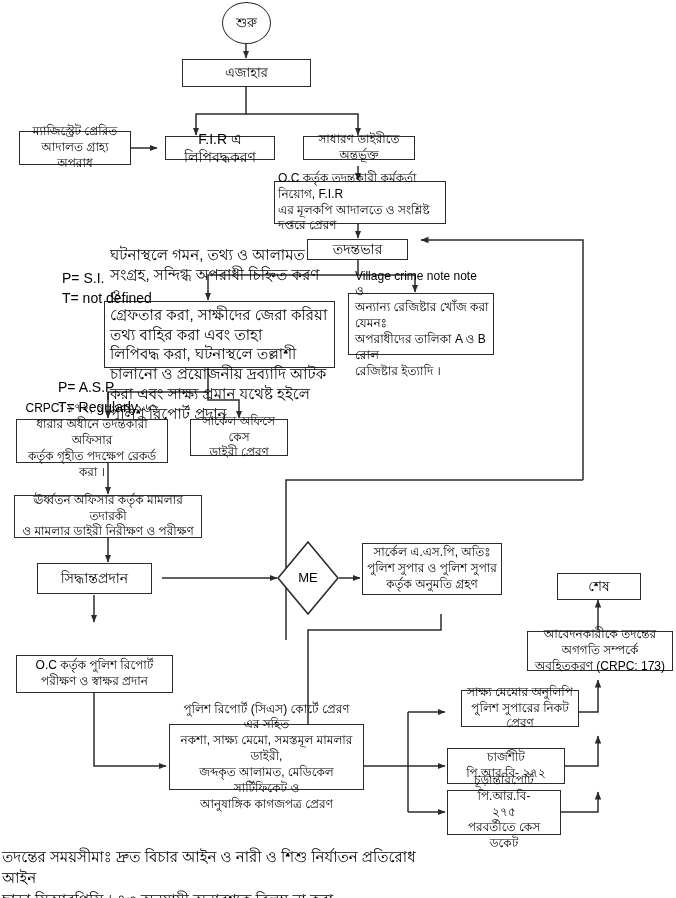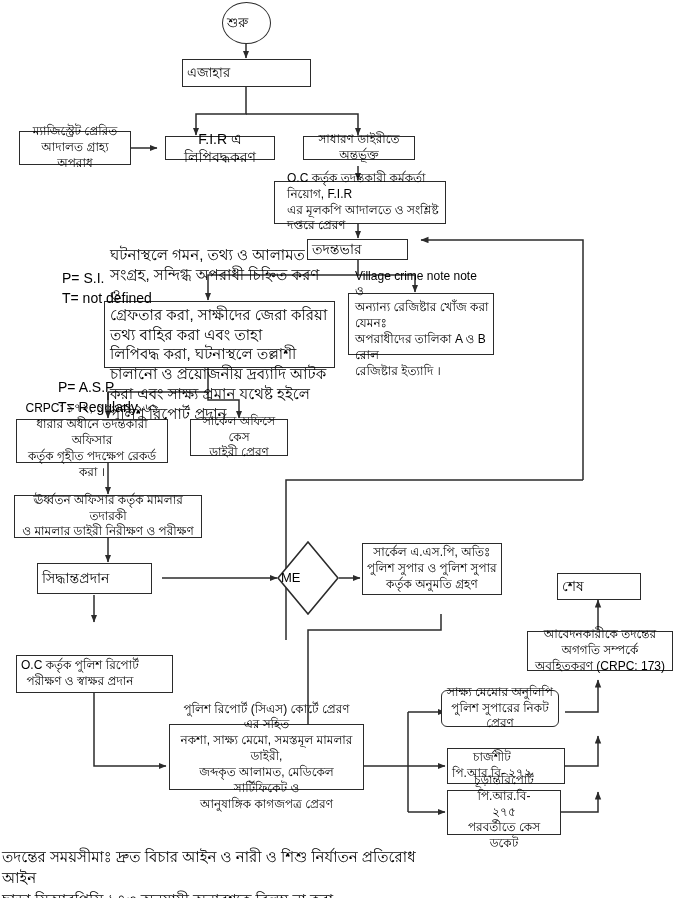--- a/index.html
+++ b/index.html
@@ -25,21 +25,21 @@
     height: 898px;
     pointer-events: none;
   }
   .node {
     position: absolute;
     box-sizing: border-box;
     border: 1.4px solid #2b2b2b;
     background: #ffffff;
     display: flex;
     align-items: center;
-    justify-content: flex-start;
+    justify-content: center;
     text-align: center;
     color: #000000;
     line-height: 1.32;
     padding: 2px 4px;
     z-index: 2;
   }
   .node.term {
     border-radius: 50%;
   }
   .node.diamond {
@@ -160,21 +160,21 @@
   </div>
 
   <div class="node fs11" style="left:165px; top:136px; width:110px; height:24px;">
     <span>F.I.R এ লিপিবদ্ধকরণ</span>
   </div>
 
   <div class="node fs10" style="left:303px; top:136px; width:112px; height:24px;">
     <span>সাধারণ ডাইরীতে অন্তর্ভূক্ত</span>
   </div>
 
-  <div class="node fs10" style="left:274px; top:181px; width:172px; height:43px; white-space:pre-line; text-align:left; padding-left:12px;">
+  <div class="node fs10" style="left:274px; top:181px; width:172px; height:43px; white-space:pre-line; text-align:left; padding-left:3px;">
     <span>O.C কর্তৃক তদন্তকারী কর্মকর্তা নিয়োগ, F.I.R
 এর মূলকপি আদালতে ও সংশ্লিষ্ট দপ্তরে প্রেরণ</span>
   </div>
 
   <div class="node fs11" style="left:307px; top:239px; width:101px; height:21px;">
     <span>তদন্তভার</span>
   </div>
 
   <div class="node fs9" style="left:104px; top:301px; width:231px; height:67px; white-space:pre-line; text-align:left; padding-left:5px;">
     <span>ঘটনাস্থলে গমন, তথ্য ও আলামত সংগ্রহ, সন্দিগ্ধ অপরাধী চিহ্নিত করণ ও
@@ -230,21 +230,21 @@
 
   <div class="node fs11" style="left:557px; top:573px; width:84px; height:27px;">
     <span>শেষ</span>
   </div>
 
   <div class="node fs10" style="left:527px; top:631px; width:146px; height:40px; white-space:pre-line;">
     <span>আবেদনকারীকে তদন্তের অগগতি সম্পর্কে
 অবহিতকরণ (CRPC: 173)</span>
   </div>
 
-  <div class="node fs10" style="left:441px; top:690px; width:118px; height:37px; white-space:pre-line;border-radius:6px;">
+  <div class="node fs10" style="left:461px; top:690px; width:118px; height:37px; white-space:pre-line;">
     <span>সাক্ষ্য মেমোর অনুলিপি
 পুলিশ সুপারের নিকট প্রেরণ</span>
   </div>
 
   <div class="node fs10" style="left:447px; top:748px; width:118px; height:36px; white-space:pre-line;">
     <span>চার্জশীট
 পি.আর.বি- ২৭২</span>
   </div>
 
   <div class="node fs10" style="left:447px; top:790px; width:114px; height:45px; white-space:pre-line;">

